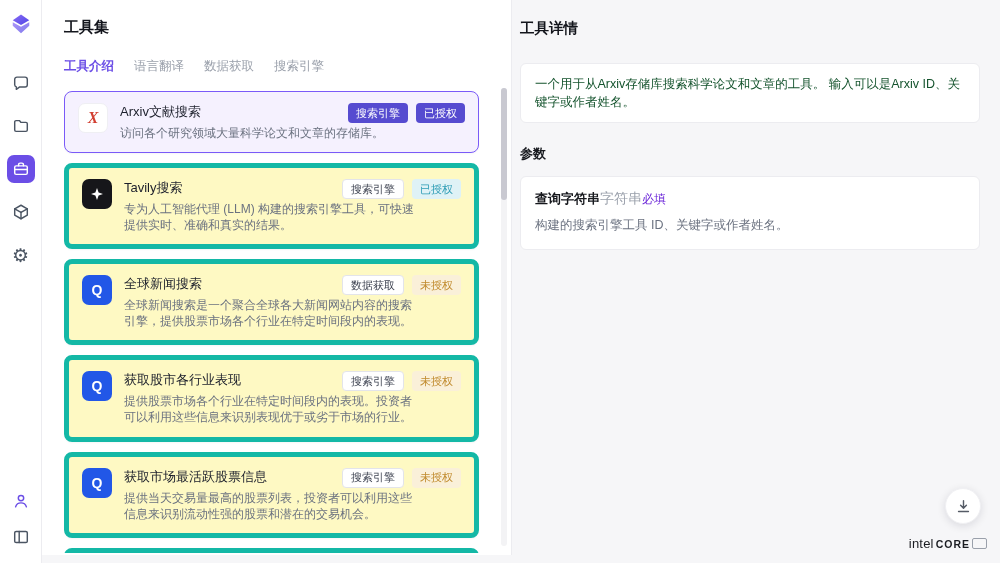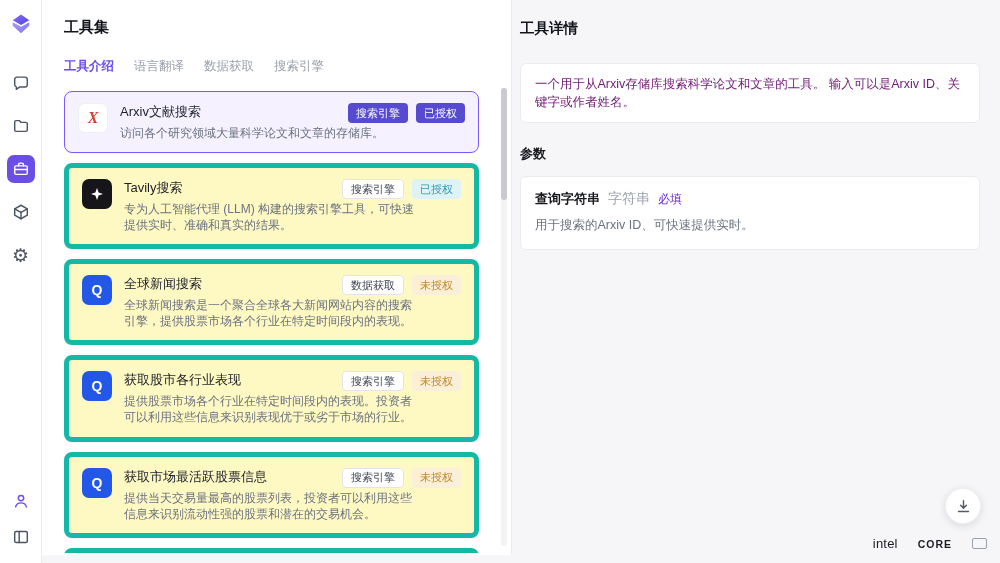--- a/index.html
+++ b/index.html
@@ -54,33 +54,33 @@
 
   .scrollbar { position:absolute; top:88px; right:4px; width:6px; height:458px;
     border-radius:3px; background:#f3f3f5; }
   .scroll-thumb { width:6px; height:112px; border-radius:3px; background:#c9c9d1; }
 
   
   .detail { position:absolute; left:512px; top:0; width:488px; height:563px; padding:19px 20px 8px 8px; }
   .detail-title { font-size:14.5px; font-weight:bold; color:#13151c; margin-bottom:25px; }
   .section-heading { font-size:13px; font-weight:bold; color:#16181d; margin-bottom:13px; }
   .intro-card { background:#fff; border:1px solid #ececf0; border-radius:6px;
-    padding:11px 14px; font-size:12.5px; color:#701a75; line-height:1.45; margin-bottom:22px; }
+    padding:11px 14px; font-size:12.5px; color:#14532d; line-height:1.45; margin-bottom:22px; }
   .param-card { background:#fff; border:1px solid #ececf0; border-radius:6px; padding:13px 14px 15px; }
-  .param-head { display:flex; align-items:baseline; gap:8px; margin-bottom:9px; }
+  .param-head { display:flex; align-items:baseline; margin-bottom:9px; }
   .param-name { font-size:13px; font-weight:bold; color:#16181d; }
   .param-type { font-size:14px; color:#9aa0ab; }
   .param-required { font-size:12px; color:#6d28d9; }
   .param-desc { font-size:12.5px; color:#6b7280; }
 
   
   .fab { position:absolute; right:19px; bottom:39px; width:36px; height:36px; border-radius:50%;
     background:#fff; border:1px solid #f0f0f3; box-shadow:0 2px 8px rgba(20,20,40,0.12);
     display:flex; align-items:center; justify-content:center; color:#555b66; cursor:pointer; }
-  .intel { position:absolute; right:13px; bottom:12px; display:flex; align-items:center; gap:20px; color:#1b1d22; }
+  .intel { position:absolute; right:13px; bottom:12px; display:flex; align-items:center; gap:2px; color:#1b1d22; }
   .intel-name { font-size:13px; letter-spacing:0.2px; }
   .intel-core { font-size:10.5px; font-weight:bold; letter-spacing:1px; }
   .intel-box { width:15px; height:11px; border:1px solid #9aa0ab; border-radius:2px; display:inline-block; }
 </style>
 </head>
 <body>
 
 <div class="app">
 
   <aside class="sidebar">
@@ -248,21 +248,21 @@
 
     <div class="intro-card">一个用于从Arxiv存储库搜索科学论文和文章的工具。 输入可以是Arxiv ID、关键字或作者姓名。</div>
 
     <h3 class="section-heading">参数</h3>
     <div class="param-card">
       <div class="param-head">
         <span class="param-name">查询字符串</span>
         <span class="param-type">字符串</span>
         <span class="param-required">必填</span>
       </div>
-      <div class="param-desc">用于搜索的Arxiv ID、可快速提供实时。</div>
+      <div class="param-desc">构建的搜索引擎工具 ID、关键字或作者姓名。</div>
     </div>
   </section>
 
   <button class="fab">
     <svg width="17" height="17" viewBox="0 0 20 20" fill="none" stroke="currentColor" stroke-width="1.7" stroke-linecap="round" stroke-linejoin="round">
       <path d="M10 3.2v8.6M6.6 8.6 10 12l3.4-3.4"></path>
       <path d="M4.2 15.8h11.6"></path>
     </svg>
   </button>
 

